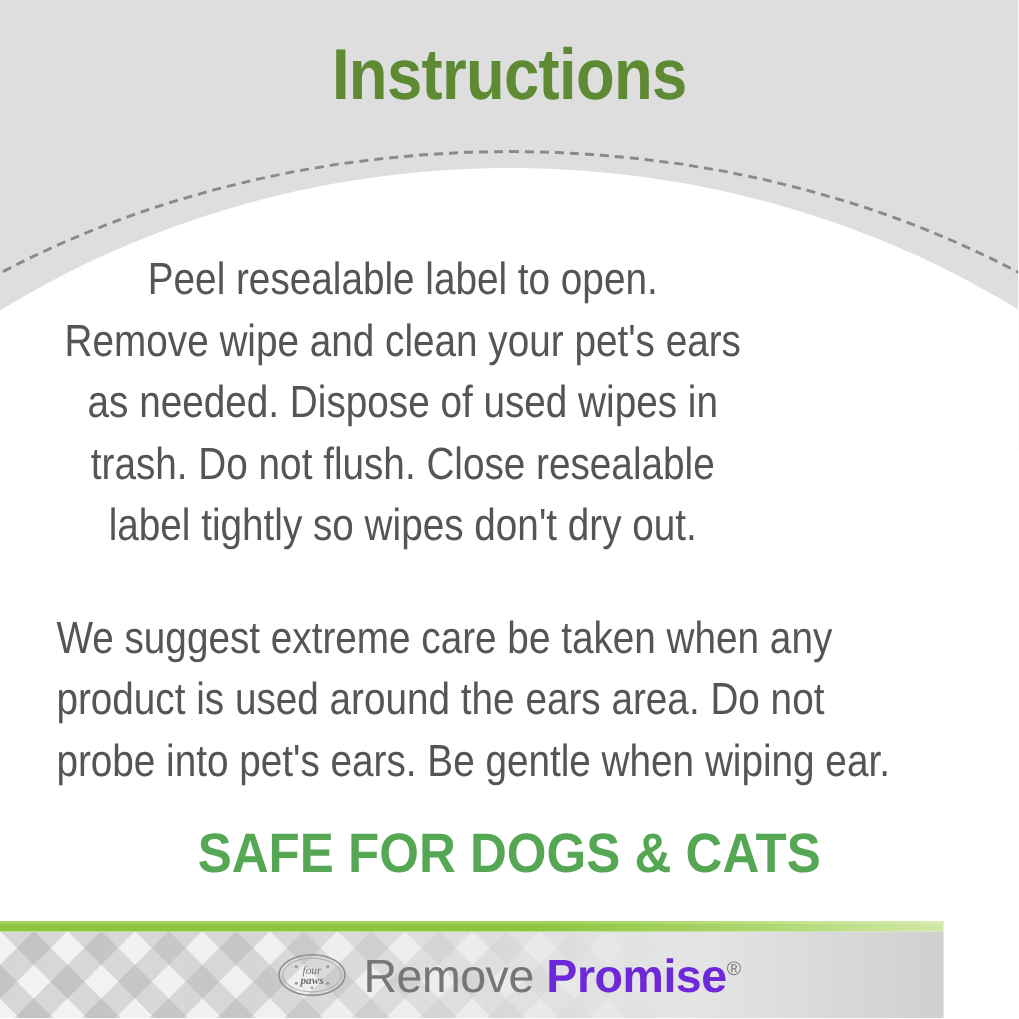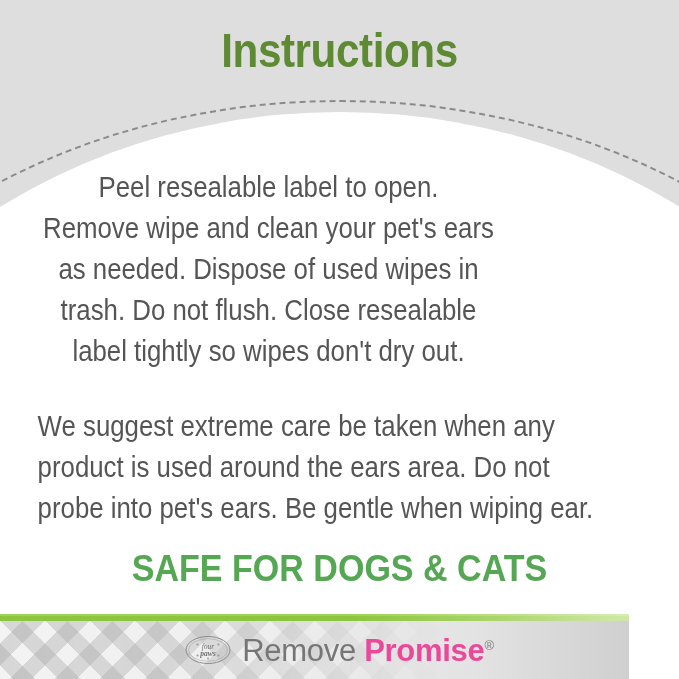--- a/index.html
+++ b/index.html
@@ -175,21 +175,21 @@
   }
   .hp-text {
     font-family: "Liberation Sans", sans-serif;
     font-size: 31px;
     color: #6e6e6e;
     letter-spacing: -0.3px;
     white-space: nowrap;
     line-height: 1;
   }
   .hp-text .hp-light { font-weight: 400; color: #767676; }
-  .hp-text .hp-bold  { font-weight: bold; color: #ec4899; }
+  .hp-text .hp-bold  { font-weight: bold; color: #6d28d9; }
   .hp-text .hp-reg {
     font-size: 13px;
     vertical-align: super;
     font-weight: 400;
     color: #7a7a7a;
   }
 </style>
 </head>
 <body>
 

